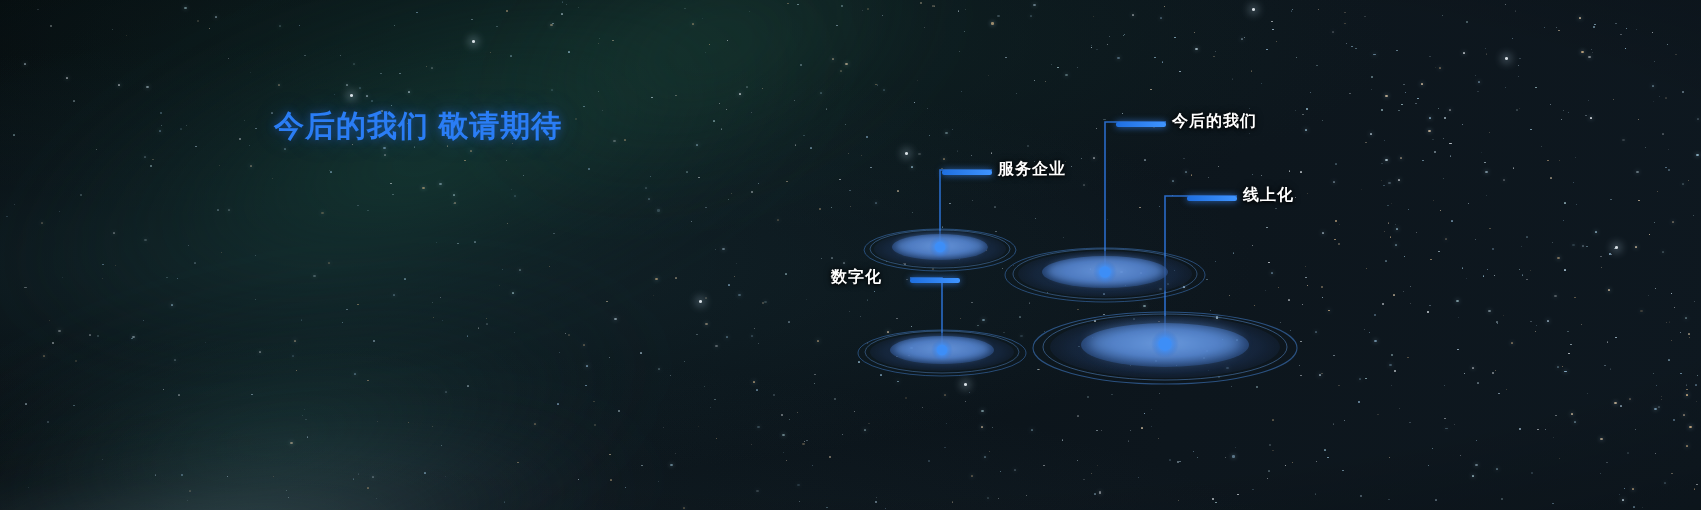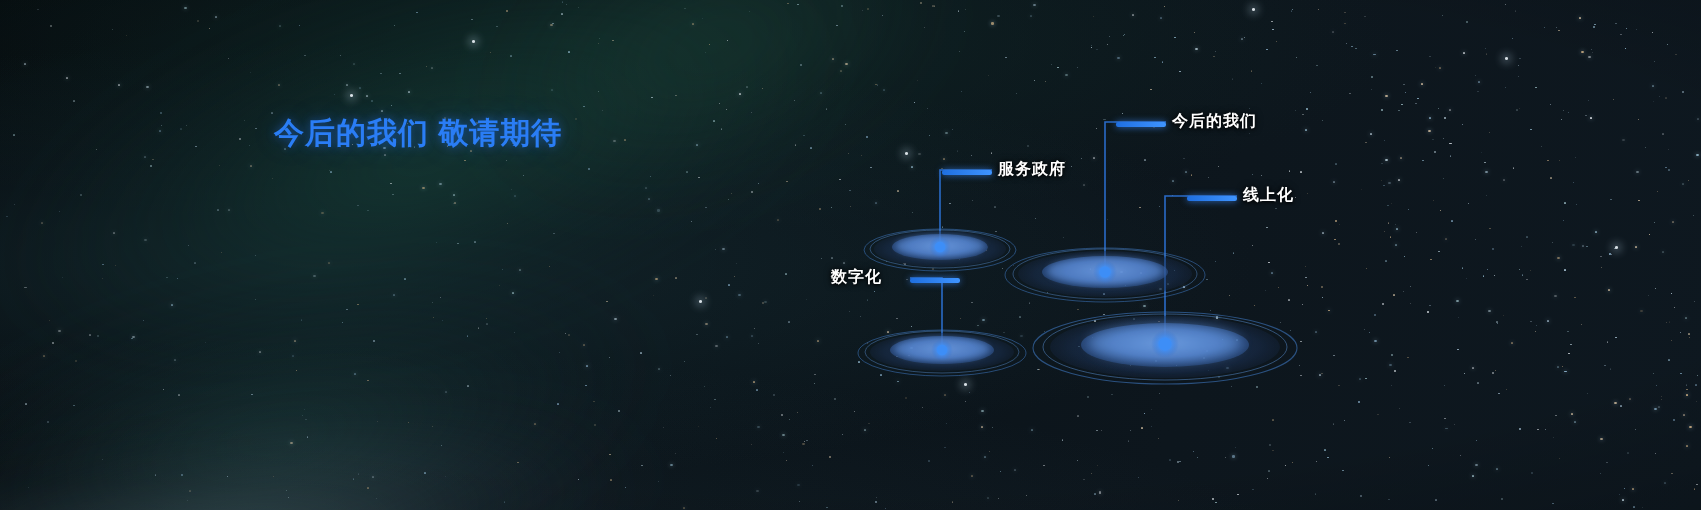--- a/index.html
+++ b/index.html
@@ -47,21 +47,21 @@
   }
 
   
   .stars{position:absolute;inset:0;}
   .stars i{
     position:absolute;display:block;border-radius:50%;
     background:#cfe6f2;
   }
 
   
-  .copy{position:absolute;left:274px;top:116px;width:490px;}
+  .copy{position:absolute;left:274px;top:109px;width:490px;}
   .headline{
     font-size:30px;font-weight:bold;letter-spacing:1px;
     color:#2a7df5;line-height:1.1;margin:0 0 22px 0;
     text-shadow:0 0 10px rgba(40,120,255,0.45),0 0 26px rgba(30,95,220,0.30);
     white-space:nowrap;
   }
   .para{
     margin:0;color:#dfe6ea;font-size:19px;line-height:37px;
     font-family:"DejaVu Serif","Liberation Serif",serif;
     letter-spacing:0.6px;text-align:justify;
@@ -1171,21 +1171,21 @@
         <circle cx="285" cy="272" r="12" fill="url(#dotGlow)" opacity="0.75"></circle>
         <circle cx="285" cy="272" r="5.6" fill="#3d8ef7"></circle>
         <circle cx="122" cy="350" r="11" fill="url(#dotGlow)" opacity="0.75"></circle>
         <circle cx="122" cy="350" r="5.2" fill="#3d8ef7"></circle>
         <circle cx="345" cy="344" r="14" fill="url(#dotGlow)" opacity="0.8"></circle>
         <circle cx="345" cy="344" r="6.4" fill="#3d8ef7"></circle>
       </g>
     </svg>
 
     <span class="dash dash-zhengfu"></span>
-    <span class="node-label lbl-zhengfu">服务政府</span>
+    <span class="node-label lbl-zhengfu">服务企业</span>
 
     <span class="dash dash-qiye"></span>
     <span class="node-label lbl-qiye">今后的我们</span>
 
     <span class="dash dash-xianshang"></span>
     <span class="node-label lbl-xianshang">线上化</span>
 
     <span class="dash dash-shuzihua"></span>
     <span class="node-label lbl-shuzihua">数字化</span>
   </div>

